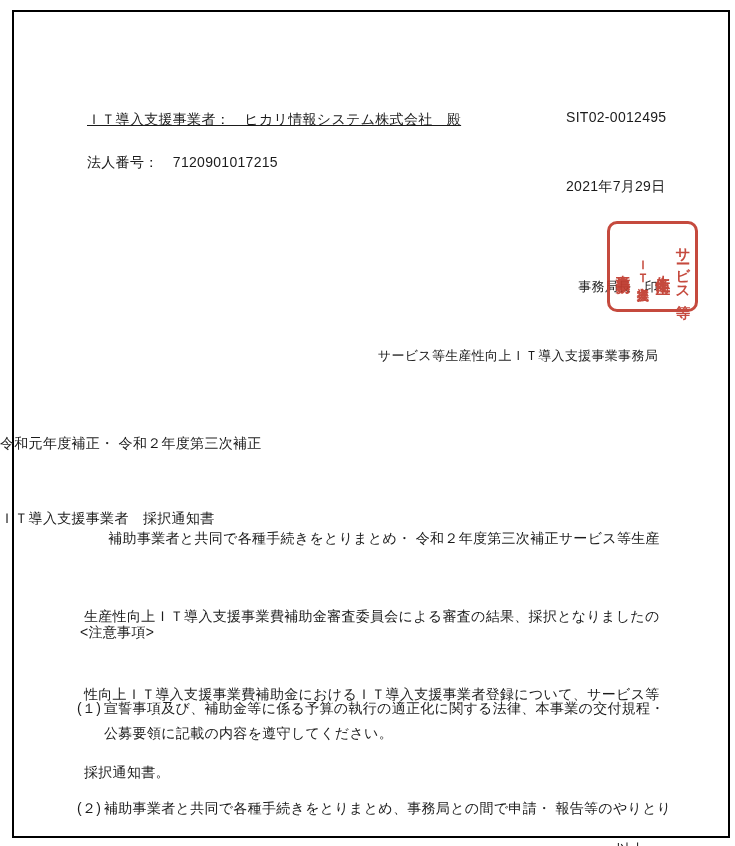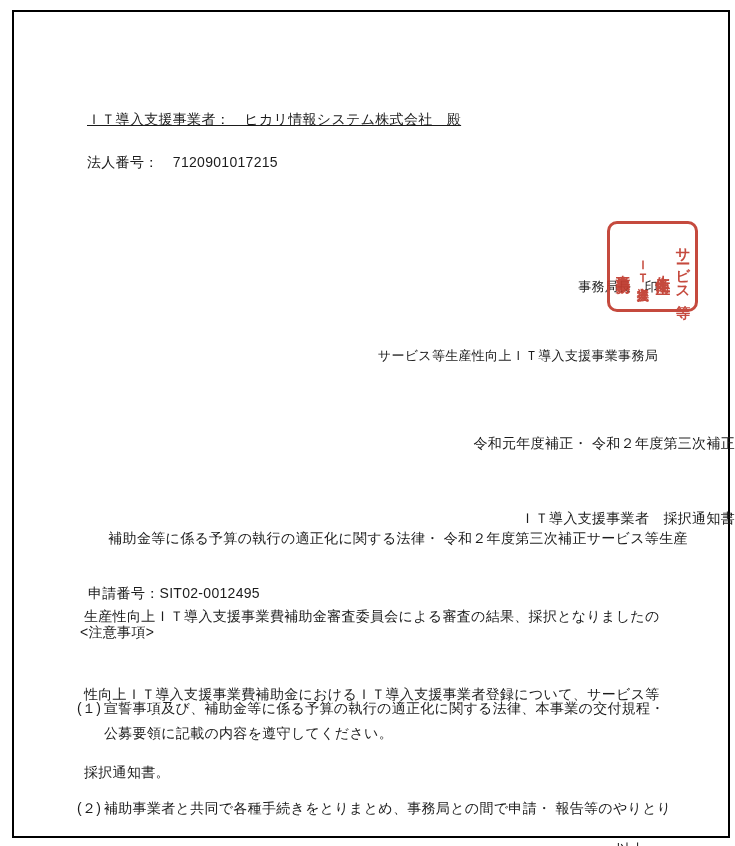--- a/index.html
+++ b/index.html
@@ -39,21 +39,21 @@
     top: 229px;
     text-align: right;
     font-size: 13px;
     letter-spacing: 0.3px;
     line-height: 23px;
   }
   .title-block {
     left: 0;
     top: 381px;
     width: 735px;
-    text-align: right;
+    text-align: left;
     line-height: 25px;
   }
   .body-block {
     left: 84px;
     top: 473px;
     line-height: 26px;
   }
   .body-block .first { text-indent: 10px; }
   .appnum-line { left: 88px; top: 582px; }
   .notes-header { left: 80px; top: 621px; }
@@ -84,20 +84,24 @@
   .stamp-col { font-size: 14.5px; letter-spacing: 1.5px; display: block; }
   .stamp-col.compressed { font-size: 12px; letter-spacing: 0.8px; }
 </style>
 </head>
 <body>
 
 <div class="page">
 
   <div class="frame"></div>
 
+  <div class="abs txt meta-block">
+    <div>SIT02-0012495</div>
+    <div>2021年7月29日</div>
+  </div>
 
   <div class="abs txt recipient-line">ＩＴ導入支援事業者：　ヒカリ情報システム株式会社　殿</div>
 
   <div class="abs txt corp-line">法人番号：　7120901017215</div>
 
   <div class="abs office-block">
     <div>事務局長　印</div>
     <div>サービス等生産性向上ＩＴ導入支援事業事務局</div>
   </div>
 
@@ -107,27 +111,26 @@
     <span class="stamp-col compressed">ＩＴ導入支援</span>
     <span class="stamp-col">事業事務局</span>
   </div>
 
   <div class="abs txt title-block">
     <div>令和元年度補正・ 令和２年度第三次補正</div>
     <div>ＩＴ導入支援事業者　採択通知書</div>
   </div>
 
   <div class="abs txt body-block">
-    <div class="first">　補助金等に係る予算の執行の適正化に関する法律・ 令和２年度第三次補正サービス等生産</div>
+    <div class="first">　補助事業者と共同で各種手続きをとりまとめ・ 令和２年度第三次補正サービス等生産</div>
     <div>生産性向上ＩＴ導入支援事業費補助金審査委員会による審査の結果、採択となりましたの</div>
     <div>性向上ＩＴ導入支援事業費補助金におけるＩＴ導入支援事業者登録について、サービス等</div>
     <div>採択通知書。</div>
   </div>
 
-  <div class="abs txt appnum-line">申請番号：SIT02-0012495</div>
 
   <div class="abs txt notes-header">&lt;注意事項&gt;</div>
 
   <div class="abs txt notes-block">
     <div class="note-item">
       <span class="note-label">(１)</span>
       <span class="note-lines"><span>宣誓事項及び、補助金等に係る予算の執行の適正化に関する法律、本事業の交付規程・</span><br><span>公募要領に記載の内容を遵守してください。</span></span>
     </div>
     <div class="note-item">
       <span class="note-label">(２)</span>

